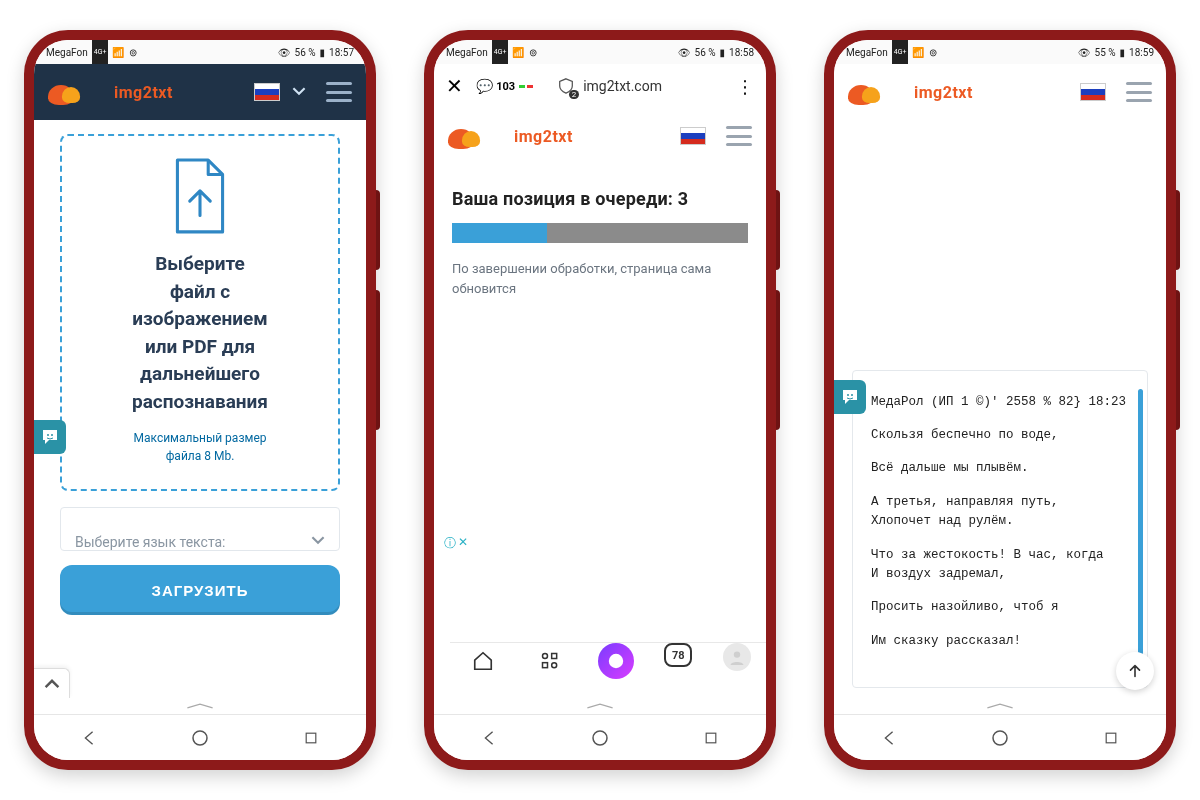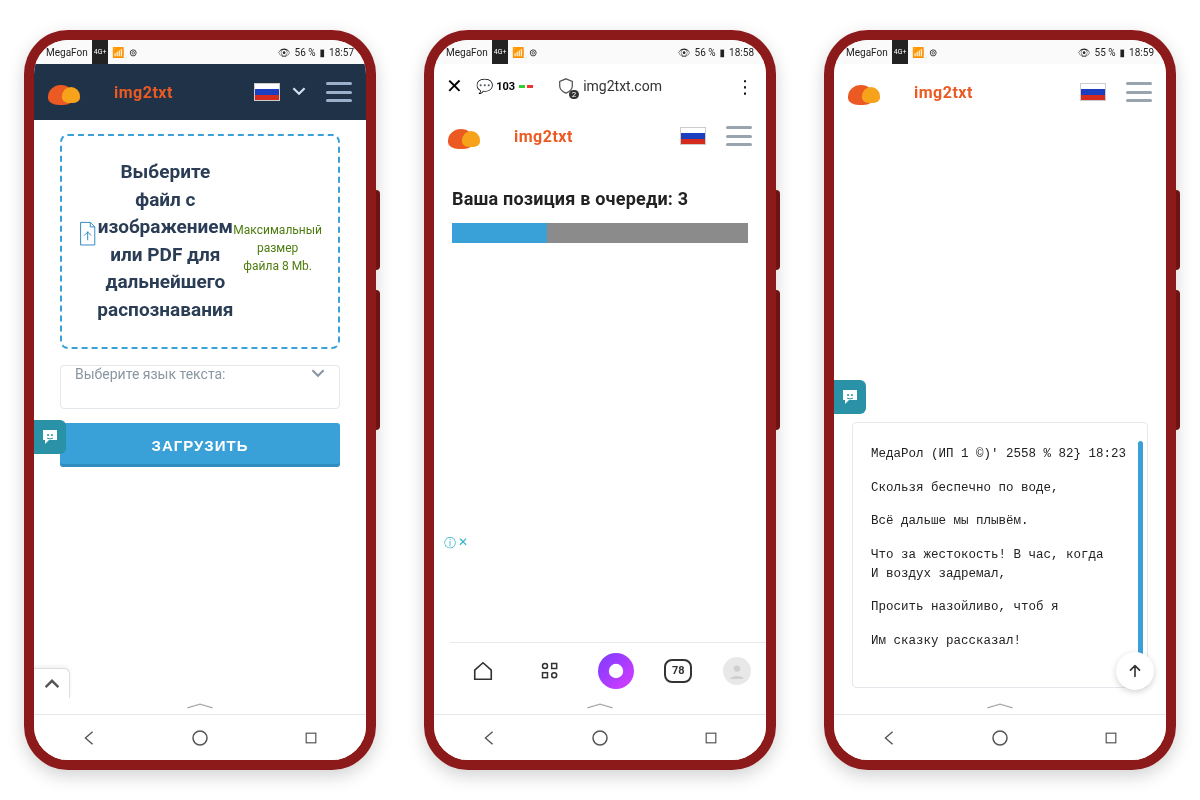--- a/index.html
+++ b/index.html
@@ -76,42 +76,42 @@
   .hamburger span { display:block; height:3px; border-radius:2px; width:100%; }
   .dark .hamburger span { background:#9bb1c9; }
   .light .hamburger span { background:#9aa4af; }
   
   .p1-body { flex:1; background:#fff; position:relative; display:flex; flex-direction:column; align-items:center; padding: 14px 20px 10px; overflow:hidden; }
   .upload-card {
     width: 100%; max-width: 280px;
     border: 2px dashed #3aa0d8;
     border-radius: 8px;
     padding: 22px 16px 24px;
-    display:flex; flex-direction:row; align-items:center; text-align:center;
+    display:flex; flex-direction:column; align-items:center; text-align:center;
     background:#fff;
   }
   .file-icon { width: 62px; height: 78px; margin-bottom: 14px; }
   .upload-title { font-size: 19px; font-weight:700; color:#2a3d55; line-height:1.45; }
-  .upload-note { font-size: 12px; color:#4d7c0f; margin-top: 14px; line-height:1.5; }
+  .upload-note { font-size: 12px; color:#0369a1; margin-top: 14px; line-height:1.5; }
   .lang-select {
     margin-top: 16px;
     width: 100%; max-width: 280px;
     height: 44px;
     border: 1px solid #e2e7ec; border-radius:4px;
-    display:flex; align-items:flex-start; justify-content:space-between;
+    display:flex; align-items:flex-end; justify-content:space-between;
     padding: 0 14px;
     color:#8a96a2; font-size:14px;
     background:#fff;
   }
   .upload-btn {
     margin-top: 14px;
     width: 100%; max-width: 280px;
-    height: 44px;
+    height: 50px;
     background:#3aa0d8; color:#fff;
-    border:none; border-radius:3px;
+    border:none; border-radius:12px;
     font-size:15px; font-weight:700; letter-spacing:1px;
     box-shadow: inset 0 -3px 0 rgba(0,0,0,0.12);
   }
   .corner-up {
     position:absolute; left:0; bottom:0;
     width:36px; height:30px;
     background:#fff; border:1px solid #ddd; border-bottom:none; border-left:none;
     border-radius: 0 6px 0 0;
     display:flex; align-items:center; justify-content:center;
     box-shadow: 0 -2px 4px rgba(0,0,0,0.06);
@@ -130,21 +130,21 @@
   .browser-bar .addr { flex:1; height:30px; background:#fff; border-radius:16px; display:flex; align-items:center; gap:8px; font-size:14px; color:#333; padding:0 10px; }
   .shield { width:18px; height:18px; position:relative; }
   .p2-body { flex:1; background:#fff; padding: 10px 18px; position:relative; }
   .queue-title { font-size:18px; font-weight:700; color:#222; margin-top: 14px; margin-bottom: 14px; letter-spacing:0.2px; }
   .prog { width:100%; height:20px; background:#8b8b8b; position:relative; }
   .prog .fill { position:absolute; left:0; top:0; bottom:0; background:#3aa0d8; width:32%; }
   .queue-note { font-size:13px; color:#6b7580; margin-top:16px; line-height:1.5; }
   .ad-x { position:absolute; left:10px; bottom: 90px; color:#2bb2c6; font-size:12px; display:flex; gap:2px; }
   .browser-bottom {
     height: 56px; background:#fff; border-top:1px solid #e8e8e8;
-    display:flex; justify-content:space-around; align-items:center;margin-left:16px;
+    display:flex; justify-content:space-around; margin-left:16px;
   }
   .bb-item { width:36px; height:36px; display:flex; align-items:center; justify-content:center; color:#333; border-radius:50%; }
   .bb-item.center { background: linear-gradient(135deg,#7a3cff,#d93cff); color:#fff; }
   .bb-item.tabcount { border:2px solid #333; border-radius:8px; font-size:11px; font-weight:700; width:28px; height:24px; }
   .bb-item.avatar { background:#e8e8e8; border-radius:50%; width:28px; height:28px; color:#bbb; }
   .msg-badge { position:relative; display:flex; align-items:center; gap:2px;}
   
   .p3-body { flex:1; background:#fff; padding: 28px 18px 10px; position:relative; display:flex;align-items:flex-end; }
   .result-card {
     border:1px solid #e4e8ec; border-radius:4px;
@@ -332,20 +332,21 @@
           <span></span>
           <span></span>
         </div>
     </div>
 
     <div class="p2-body">
       <div class="queue-title">Ваша позиция в очереди: 3</div>
       <div class="prog">
         <div class="fill"></div>
       </div>
+      <div class="queue-note">По завершении обработки, страница сама обновится</div>
       <div class="ad-x">
           <span>ⓘ</span>
           <span>✕</span>
         </div>
     </div>
 
     <div class="browser-bottom">
       <div class="bb-item">
         <svg width="22" height="22" viewBox="0 0 24 24">
             <path d="M3 11l9-8 9 8v10H3z" fill="none" stroke="#333" stroke-width="1.8"></path>
@@ -430,20 +431,22 @@
           <span></span>
           <span></span>
         </div>
     </div>
 
     <div class="p3-body">
       <div class="result-card">
         <div class="mono-p">МедаРол (ИП 1 ©)' 2558 % 82} 18:23</div>
         <div class="mono-p">Скользя беспечно по воде,</div>
         <div class="mono-p">Всё дальше мы плывём.</div>
+        <div class="mono-p">А третья, направляя путь,
+Хлопочет над рулём.</div>
         <div class="mono-p">Что за жестокость! В час, когда
 И воздух задремал,</div>
         <div class="mono-p">Просить назойливо, чтоб я</div>
         <div class="mono-p">Им сказку рассказал!</div>
         <div class="blue-scroll"></div>
       </div>
       <div class="chat-tab" style="top:260px;">
         <svg width="20" height="20" viewBox="0 0 20 20">
             <path d="M3 3h14v10H9l-4 4v-4H3z" fill="#fff"></path>
             <circle cx="8" cy="8" r="1" fill="#2a92a6"></circle>

